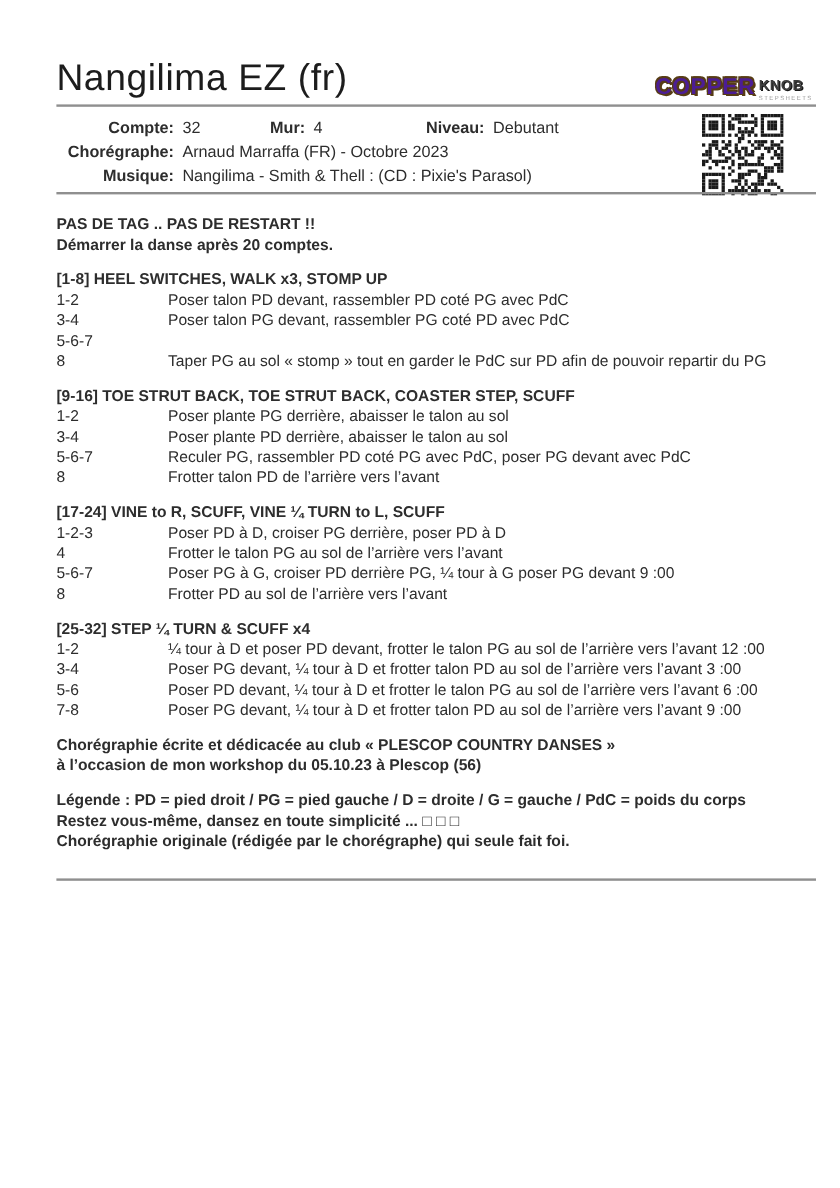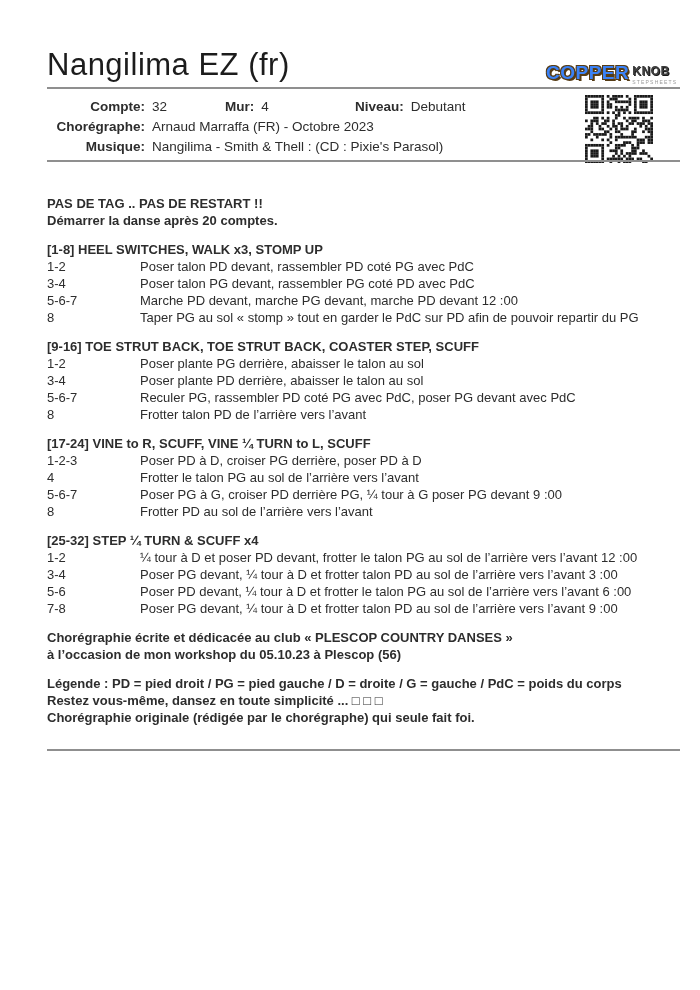--- a/index.html
+++ b/index.html
@@ -88,38 +88,38 @@
   
   .qr {
     position: absolute;
     left: 585px;
     top: 95px;
     width: 68px;
     height: 68px;
   }
 
   
-  .body { margin-top: 33px; font-size: 13px; line-height: 17px; }
+  .body { margin-top: 16px; font-size: 13px; line-height: 17px; }
   .para { margin-top: 12px; }
   .para:first-child { margin-top: 0; }
   .bold-line { font-weight: bold; }
   .section { margin-top: 12px; }
   .section-heading { font-weight: bold; white-space: nowrap; }
   .step-row { display: flex; align-items: center; }
   .step-count { flex: 0 0 93px; }
   .step-desc { flex: 1; white-space: nowrap; }
   .text-line { white-space: nowrap; }
 </style>
 </head>
 <body>
 
 <div class="page" style="color: rgb(45, 45, 45);">
 
   <div class="logo">
-    <span class="logo-copper" style="color: #3b82f6;">COPPER</span>
+    <span class="logo-copper" style="color: #4c1d95;">COPPER</span>
     <span class="logo-right">
       <span class="logo-knob" style="color: rgb(61, 61, 61);">KNOB</span>
       <span class="logo-sub">STEPSHEETS</span>
     </span>
   </div>
 
   <div class="qr">
     <svg id="qr-svg" width="68" height="68" viewBox="0 0 68 68" xmlns="http://www.w3.org/2000/svg">
         <rect x="0" y="0" width="68" height="68" fill="#ffffff"></rect>
         <rect x="0.00" y="0.00" width="2.72" height="2.72" fill="#1a1a1a"></rect>
@@ -465,21 +465,20 @@
     <span class="step-desc">Poser talon PD devant, rassembler PD coté PG avec PdC</span>
   </div>
 
   <div class="step-row">
     <span class="step-count">3-4</span>
     <span class="step-desc">Poser talon PG devant, rassembler PG coté PD avec PdC</span>
   </div>
 
   <div class="step-row">
     <span class="step-count">5-6-7</span>
-    <span class="step-desc">Marche PD devant, marche PG devant, marche PD devant 12 :00</span>
   </div>
 
   <div class="step-row">
     <span class="step-count">8</span>
     <span class="step-desc">Taper PG au sol « stomp » tout en garder le PdC sur PD afin de pouvoir repartir du PG</span>
   </div>
 </div>
   </section>
 
   <section class="section">

